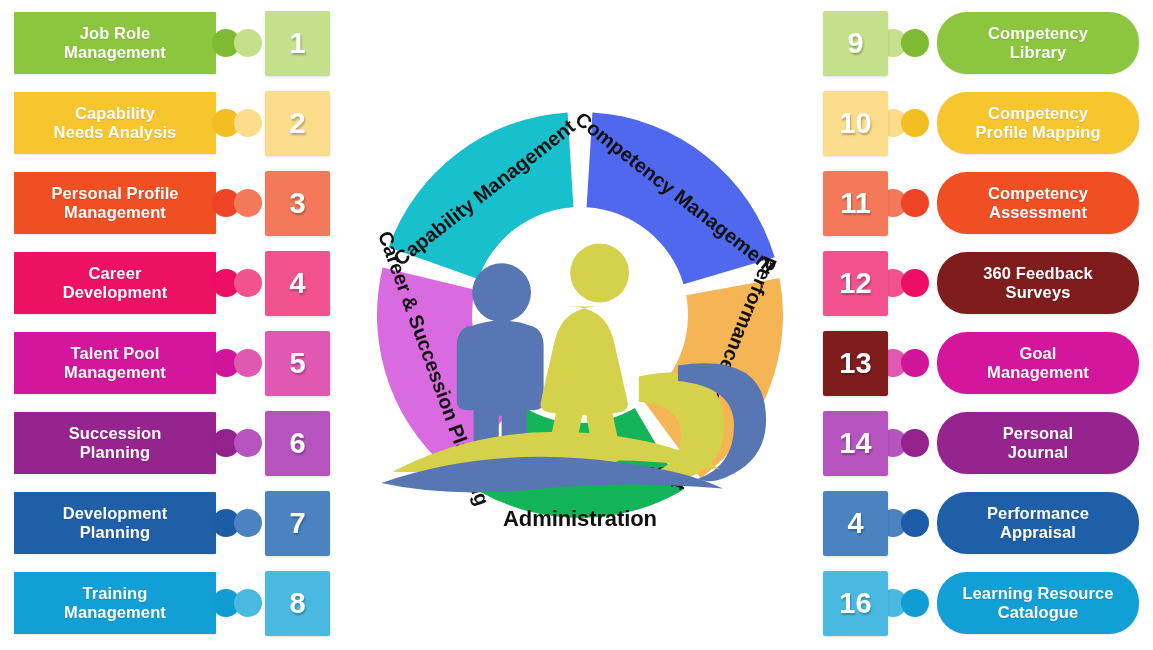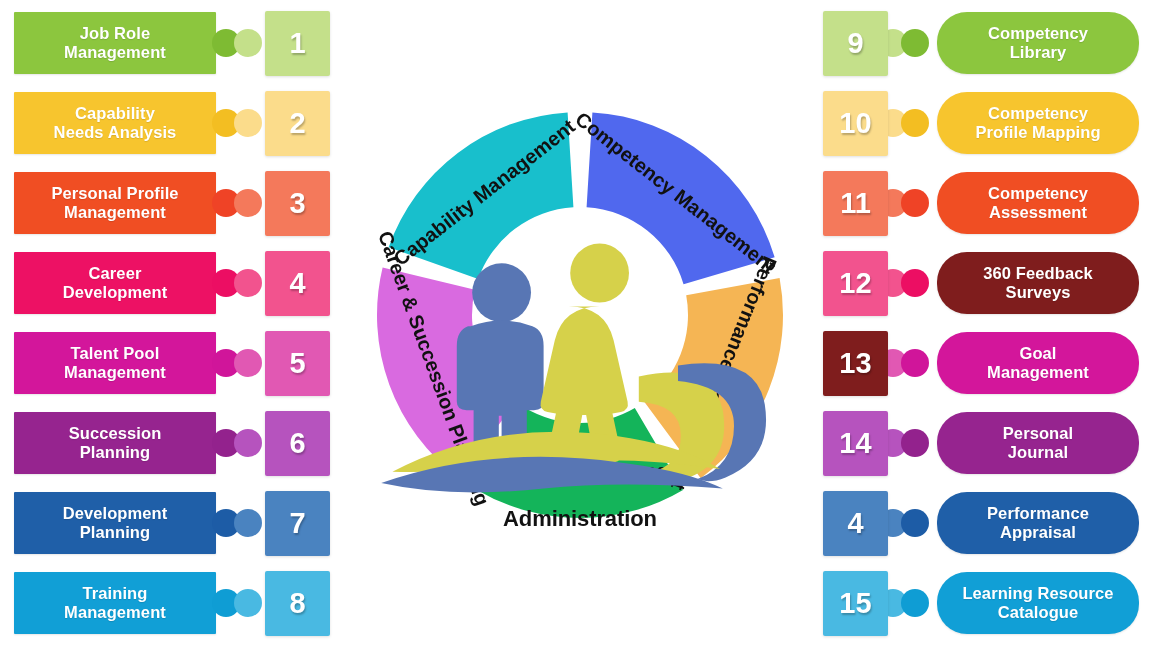--- a/index.html
+++ b/index.html
@@ -301,21 +301,21 @@
       <div class="row right" style="top: 572px;">
         <div class="bar" style="background: rgb(17, 159, 214);">
           <div class="bar-label">Learning Resource
 Catalogue</div>
         </div>
         <div class="dots">
           <div class="dot a" style="background: rgb(73, 185, 226);"></div>
           <div class="dot b" style="background: rgb(15, 157, 212);"></div>
         </div>
         <div class="numbox" style="background: rgb(73, 185, 226);">
-          <span>15</span>
+          <span>16</span>
         </div>
       </div>
     </div>
 
   <div id="wheel">
     <svg viewBox="0 0 420 420">
       <defs>
         <path id="p-competency" d="M 210 210 m 0 0"></path>
       </defs>
       <g id="segs">

